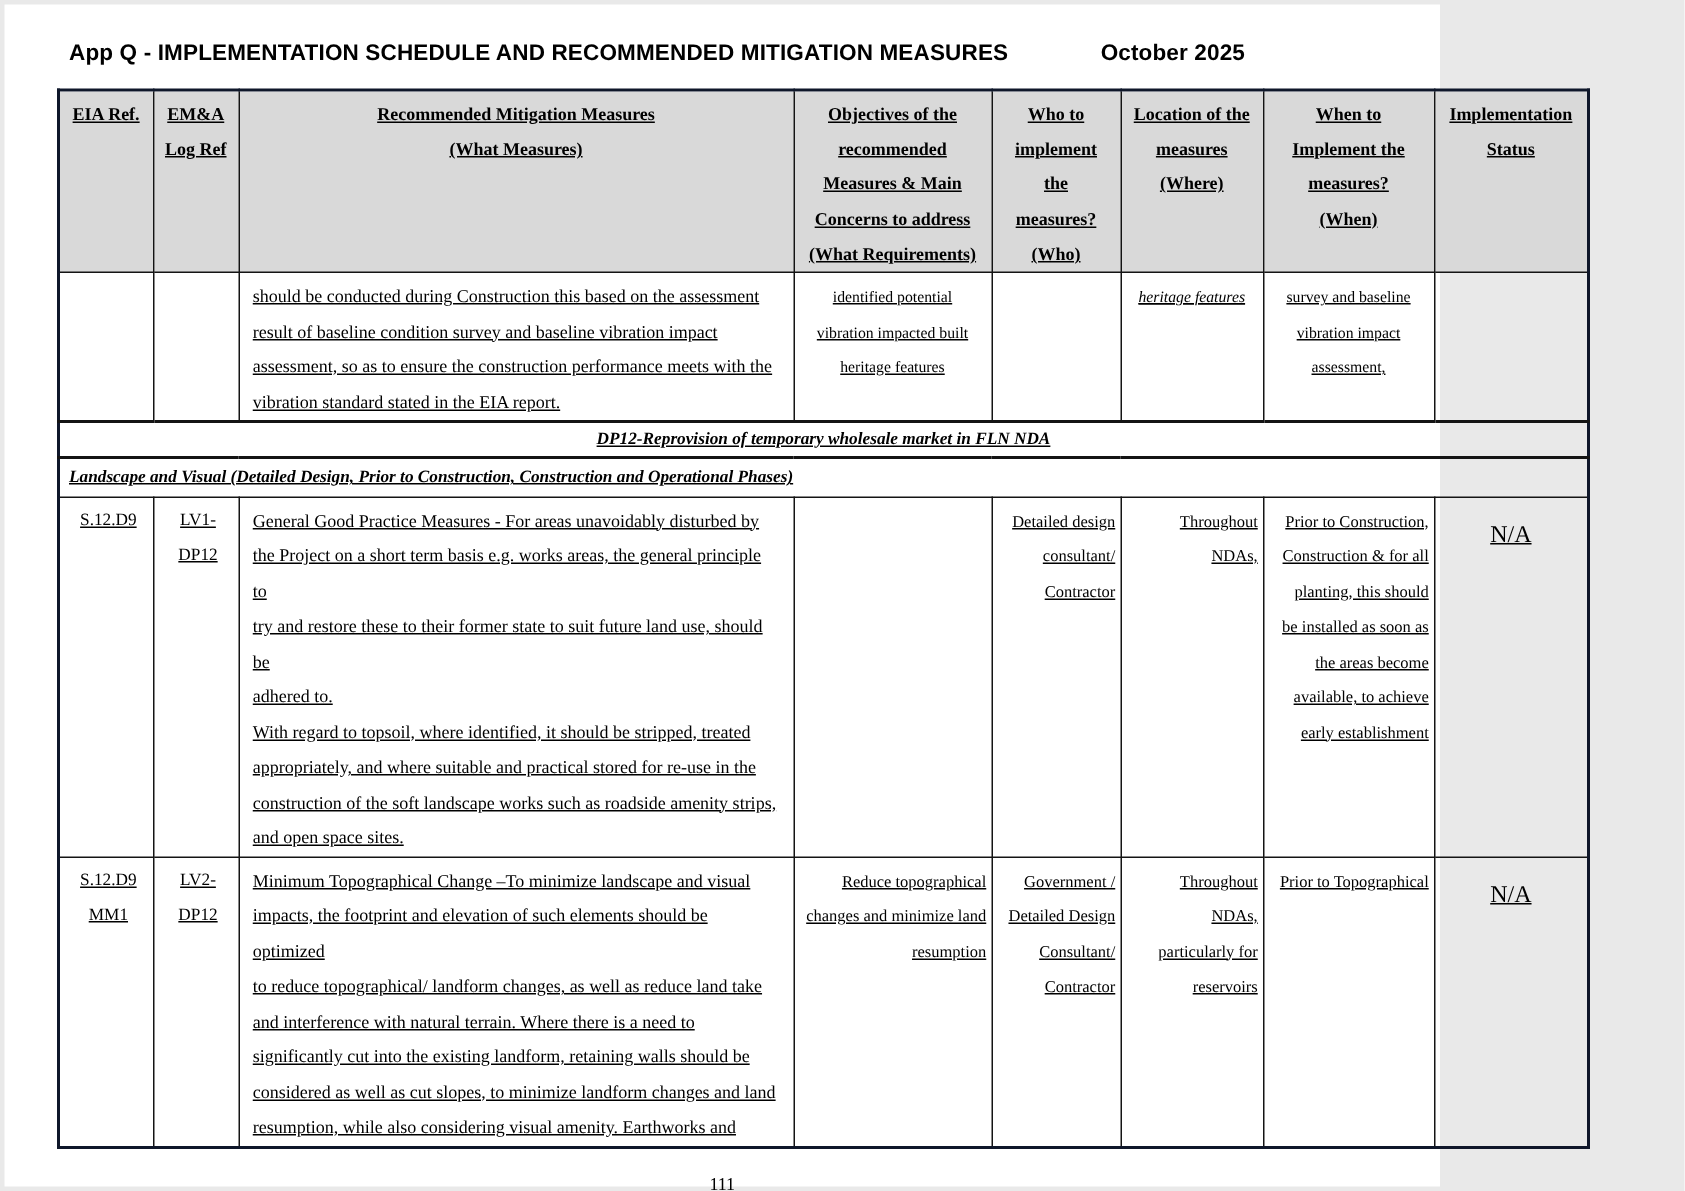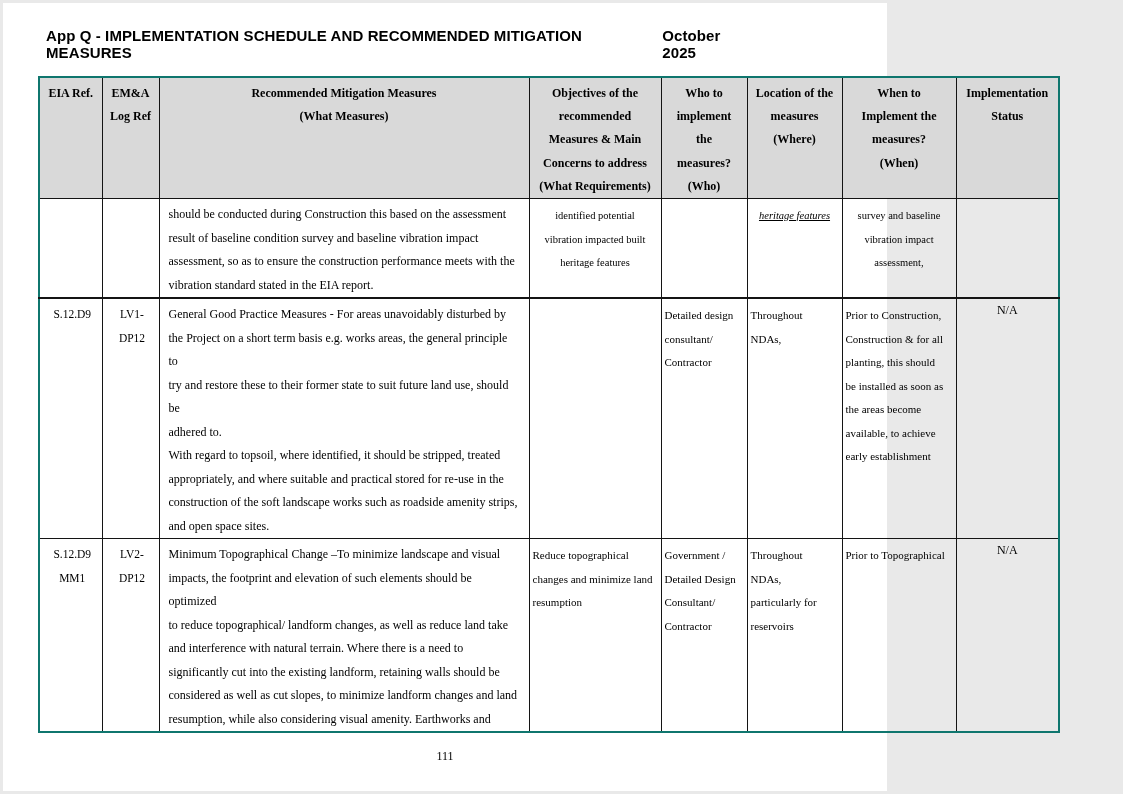--- a/index.html
+++ b/index.html
@@ -6,36 +6,37 @@
   body {
     width: 1123px; height: 794px;
     background: #e9e9e9;
     font-family: "Liberation Serif", serif;
     color: #000;
     position: relative;
     overflow: hidden;
   }
   .page {
     position: absolute; left: 3px; top: 3px;
-    width: 884px; height: 788px;
+    width: 957px; height: 788px;
     background: #ffffff;
   }
   .doc-header {
     display: flex; justify-content: space-between; align-items: baseline;
     margin: 24px 130px 0 43px;
     font-family: "Liberation Sans", sans-serif;
     font-weight: bold; font-size: 15px;
     letter-spacing: 0.1px;
   }
   table.schedule {
     margin: 15px 0 0 35px;
     border-collapse: collapse;
     table-layout: fixed;
     width: 1020px;
-    border: 2px solid #0f766e;
+    border: 2px solid #0f172a;
+    text-decoration: underline;
   }
   .schedule th, .schedule td {
     border: 1px solid #141414;
     vertical-align: top;
     padding: 0;
     overflow: hidden;
     white-space: pre-line;
   }
   .schedule thead th {
     background: #d9d9d9;
@@ -57,30 +58,30 @@
     text-align: center;
   }
   td.center-sm {
     text-align: center;
     font-size: 10.5px;
     line-height: 23.5px;
     padding: 5px 3px 0 3px;
     margin-top: 24px;
   }
   td.center-md {
-    text-align: left;
+    text-align: right;
     font-size: 11px;
     line-height: 23.5px;
     padding: 5px 3px 0 3px;
     margin-top: 11px;
   }
   td.status {
     text-align: center;
-    font-size: 12px;
-    padding-top: 4px;
+    font-size: 16px;
+    padding-top: 16px;
   }
   td.where-italic { font-style: italic; text-decoration: underline; }
   tr.thick-bottom td { border-bottom: 2px solid #141414; }
   td.section-center {
     text-align: center; font-weight: bold; font-style: italic;
     font-size: 11.5px; line-height: 21px; padding-top: 1px;
   }
   td.section-left {
     text-align: left; font-weight: bold; font-style: italic;
     font-size: 11.5px; line-height: 23px; padding: 1px 0 0 6px;
@@ -151,20 +152,26 @@
         <td class="center-sm">identified potential
 vibration impacted built
 heritage features</td>
         <td class="center-sm"></td>
         <td class="center-sm where-italic">heritage features</td>
         <td class="center-sm">survey and baseline
 vibration impact
 assessment,</td>
         <td class="status"></td>
       </tr>
+      <tr class="thick-bottom" style="height:23px">
+        <td class="section-center" colspan="8">DP12-Reprovision of temporary wholesale market in FLN NDA</td>
+      </tr>
+      <tr style="height:26px">
+        <td class="section-left" colspan="8">Landscape and Visual (Detailed Design, Prior to Construction, Construction and Operational Phases)</td>
+      </tr>
       <tr style="height:207px">
         <td class="ref">S.12.D9</td>
         <td class="ref">LV1-
 DP12</td>
         <td class="measures">General Good Practice Measures - For areas unavoidably disturbed by
 the Project on a short term basis e.g. works areas, the general principle to
 try and restore these to their former state to suit future land use, should be
 adhered to.
 With regard to topsoil, where identified, it should be stripped, treated
 appropriately, and where suitable and practical stored for re-use in the

